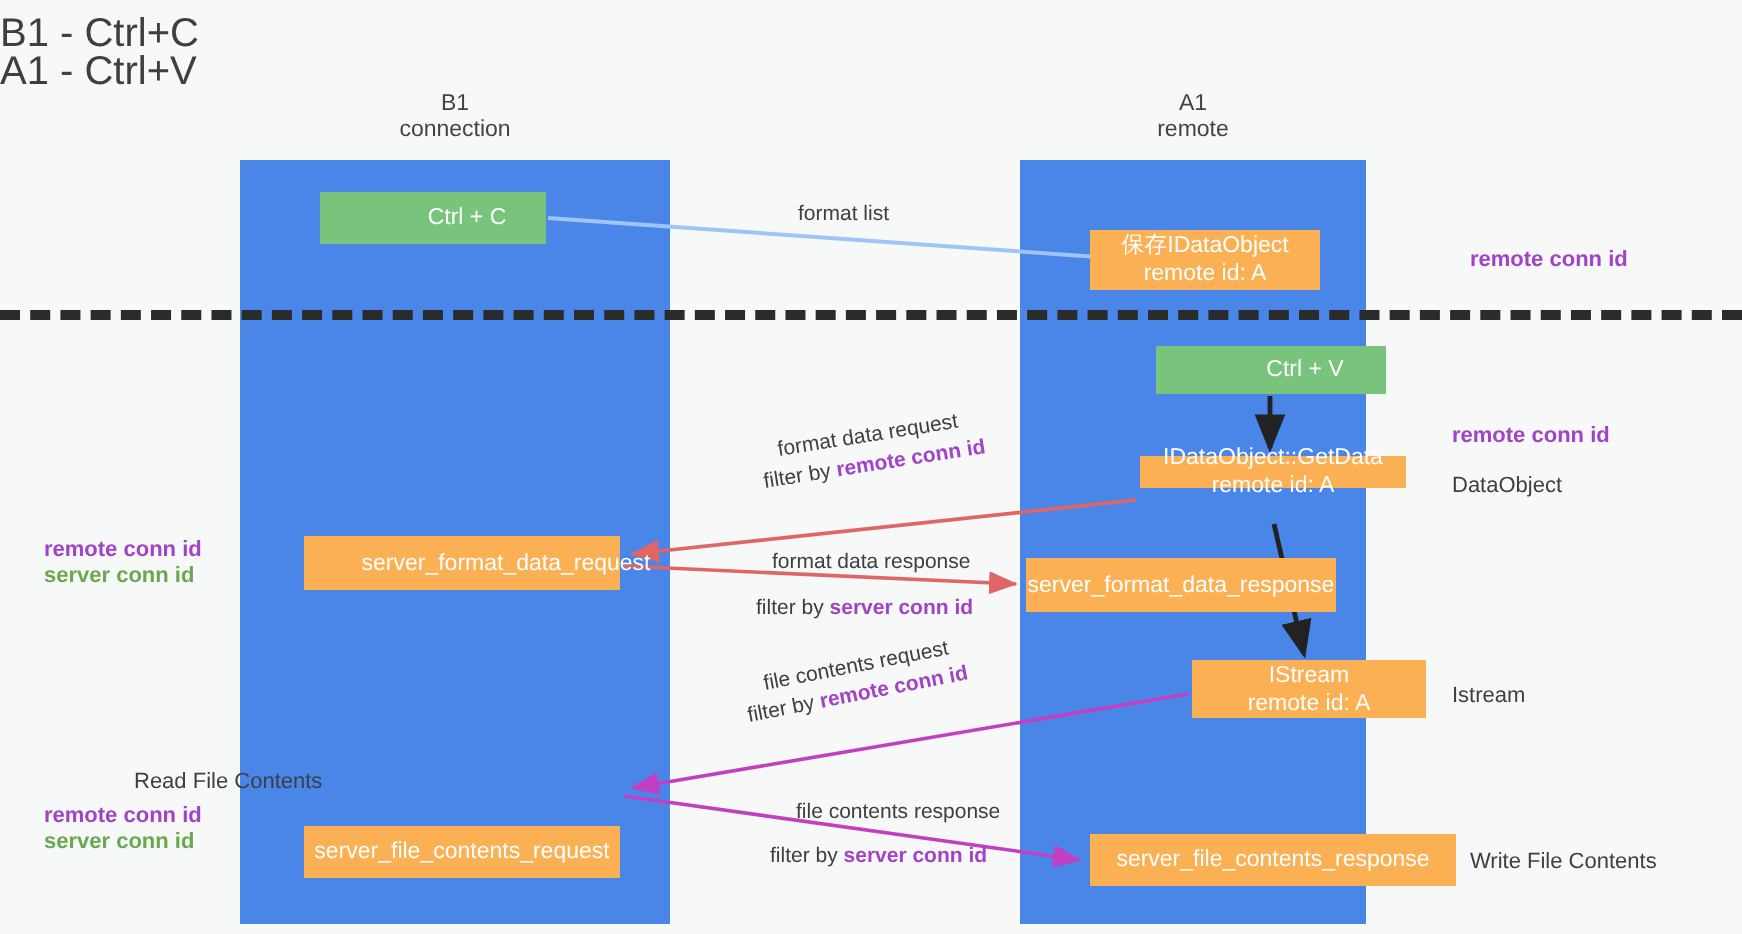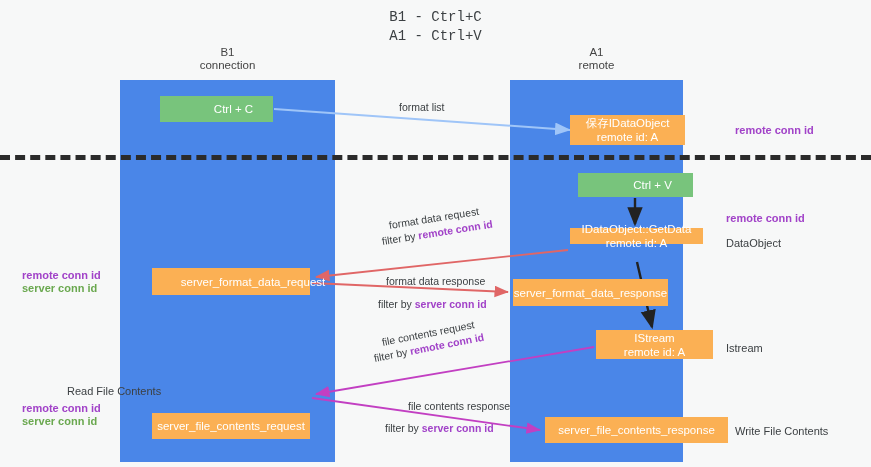--- a/index.html
+++ b/index.html
@@ -32,44 +32,43 @@
     line-height: 13px;
   }
   .col-head-b1 { left: 120px; top: 46px; width: 215px; }
   .col-head-a1 { left: 510px; top: 46px; width: 173px; }
 
   .title {
     position: absolute;
     left: 0;
     top: 8px;
     width: 871px;
-    text-align: center;
-    font-size: 14px;
+    text-align: left;
+    font-size: 20px;
     color: #3c4043;
     line-height: 19px;
-    font-family: Liberation Mono, monospace;
   }
 
   .node {
     position: absolute;
     box-sizing: border-box;
     display: flex;
     flex-direction: column;
     align-items: center;
     justify-content: center;
     text-align: center;
     color: #ffffff;
     font-size: 11.5px;
     line-height: 14px;
   }
   .node.green { background: #78c47c; padding-left: 34px; }
   .node.orange { background: #fbb054; }
 
   .n-ctrlc  { left: 160px; top: 96px; width: 113px; height: 26px; }
-  .n-dataobj{ left: 570px; top: 115px; width: 115px; height: 30px; }
+  .n-dataobj{ left: 545px; top: 115px; width: 115px; height: 30px; }
   .n-ctrlv  { left: 578px; top: 173px; width: 115px; height: 24px; }
   .n-getdata{ left: 570px; top: 228px; width: 133px; height: 16px; }
   .n-sfdreq { left: 152px; top: 268px; width: 158px; height: 27px; padding-left: 44px; }
   .n-sfdres { left: 513px; top: 279px; width: 155px; height: 27px; }
   .n-istream{ left: 596px; top: 330px; width: 117px; height: 29px; }
   .n-sfcreq { left: 152px; top: 385px; width: 158px; height: 26px; margin-top: 28px; }
   .n-sfcres { left: 545px; top: 417px; width: 183px; height: 26px; }
 
   .side-label {
     position: absolute;
@@ -205,21 +204,21 @@
 
   <div class="edge-label rot-up" style="left:389px; top:218px;">format data request</div>
   <div class="edge-label rot-up" style="left:382px; top:234px;"><span>filter by </span><b class="c-purple">remote conn id</b></div>
 
   <div class="edge-label" style="left:386px; top:274px;">format data response</div>
   <div class="edge-label" style="left:378px; top:297px;"><span>filter by </span><b class="c-purple">server conn id</b></div>
 
   <div class="edge-label rot-up2" style="left:382px; top:335px;">file contents request</div>
   <div class="edge-label rot-up2" style="left:374px; top:351px;"><span>filter by </span><b class="c-purple">remote conn id</b></div>
 
-  <div class="edge-label" style="left:408px; top:399px;text-align:center;">file contents response</div>
+  <div class="edge-label" style="left:398px; top:399px;text-align:center;">file contents response</div>
   <div class="edge-label" style="left:385px; top:421px;"><span>filter by </span><b class="c-purple">server conn id</b></div>
 
   <div class="side-label bold c-purple" style="left:735px; top:123px;">remote conn id</div>
   <div class="side-label bold c-purple" style="left:726px; top:211px;">remote conn id</div>
   <div class="side-label" style="left:726px; top:236px;">DataObject</div>
   <div class="side-label" style="left:726px; top:341px;">Istream</div>
   <div class="side-label" style="left:735px; top:424px;">Write File Contents</div>
 
   <div class="side-label bold c-purple" style="left:22px; top:268px;">remote conn id</div>
   <div class="side-label bold c-green" style="left:22px; top:281px;">server conn id</div>

